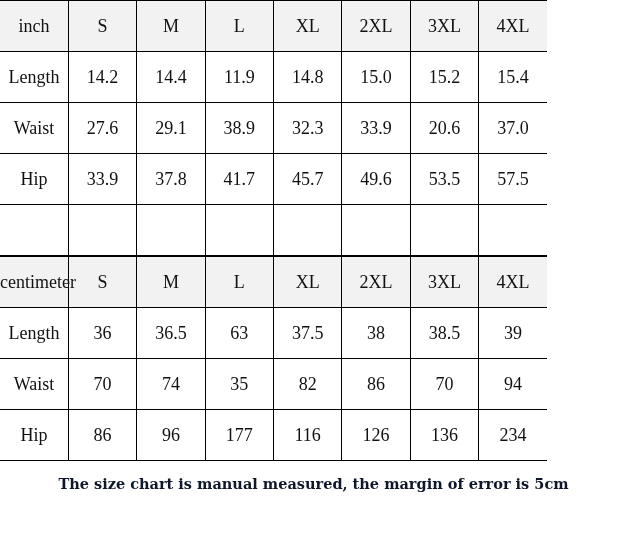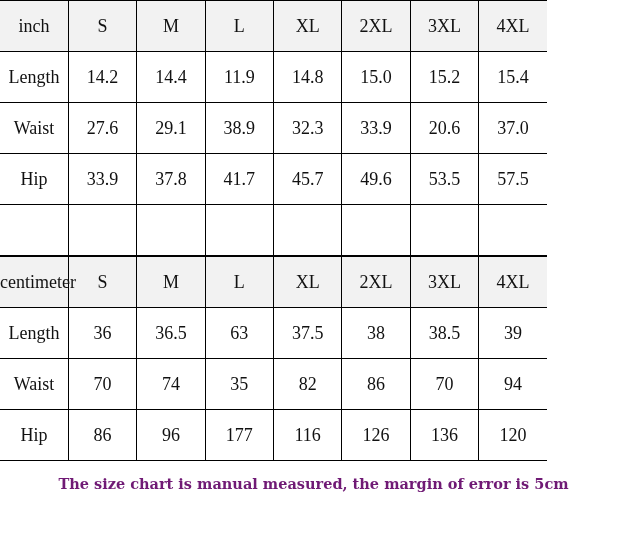--- a/index.html
+++ b/index.html
@@ -72,21 +72,21 @@
     border-bottom: 1px solid #000000;
     background: #ffffff;
   }
   .footnote {
     height: 45px;
     line-height: 45px;
     text-align: center;
     font-family: "DejaVu Serif", serif;
     font-size: 14.5px;
     font-weight: bold;
-    color: #701a75;
+    color: #0f172a;
     letter-spacing: 0px;
     background: #ffffff;
   }
 </style>
 </head>
 <body>
 
 <div id="page">
 
 
@@ -178,20 +178,20 @@
       <td>94</td>
     </tr>
     <tr>
       <td class="labelcell">Hip</td>
       <td>86</td>
       <td>96</td>
       <td>177</td>
       <td>116</td>
       <td>126</td>
       <td>136</td>
-      <td>120</td>
+      <td>234</td>
     </tr>
   </tbody>
     </table>
 
   <div class="footnote">The size chart is manual measured,  the margin of error is 5cm</div>
 
 </div>
 
 </body></html>

